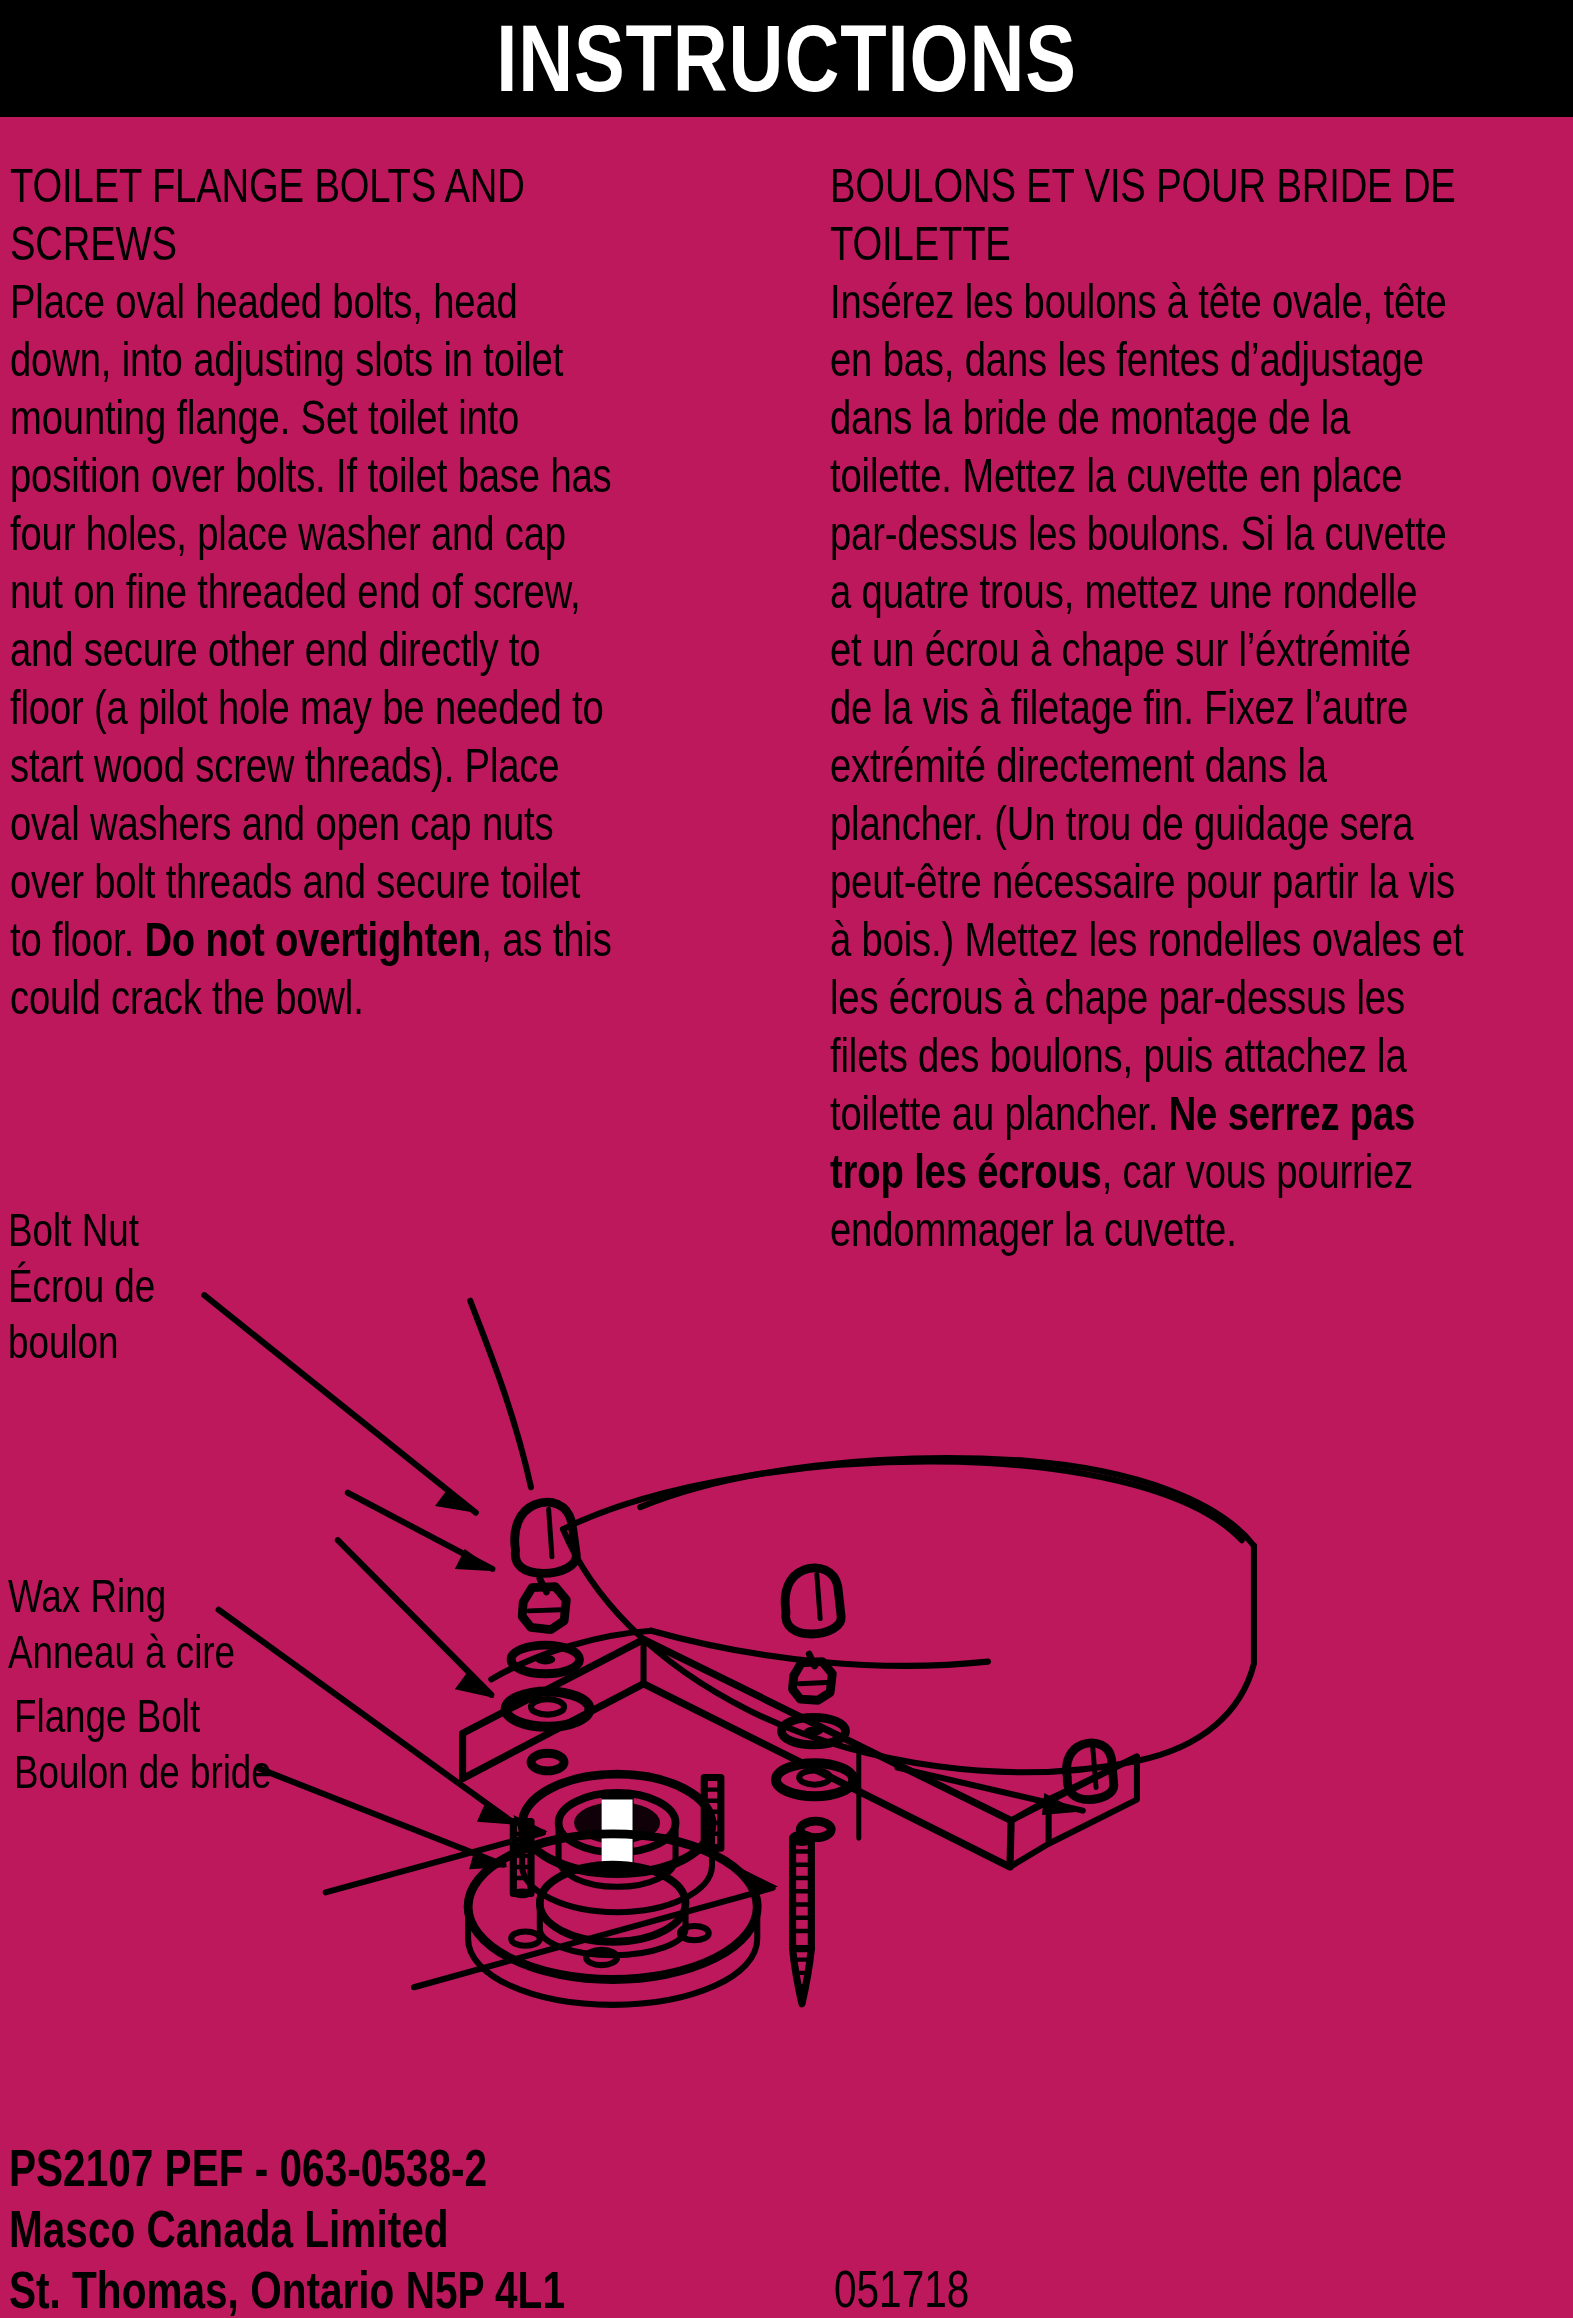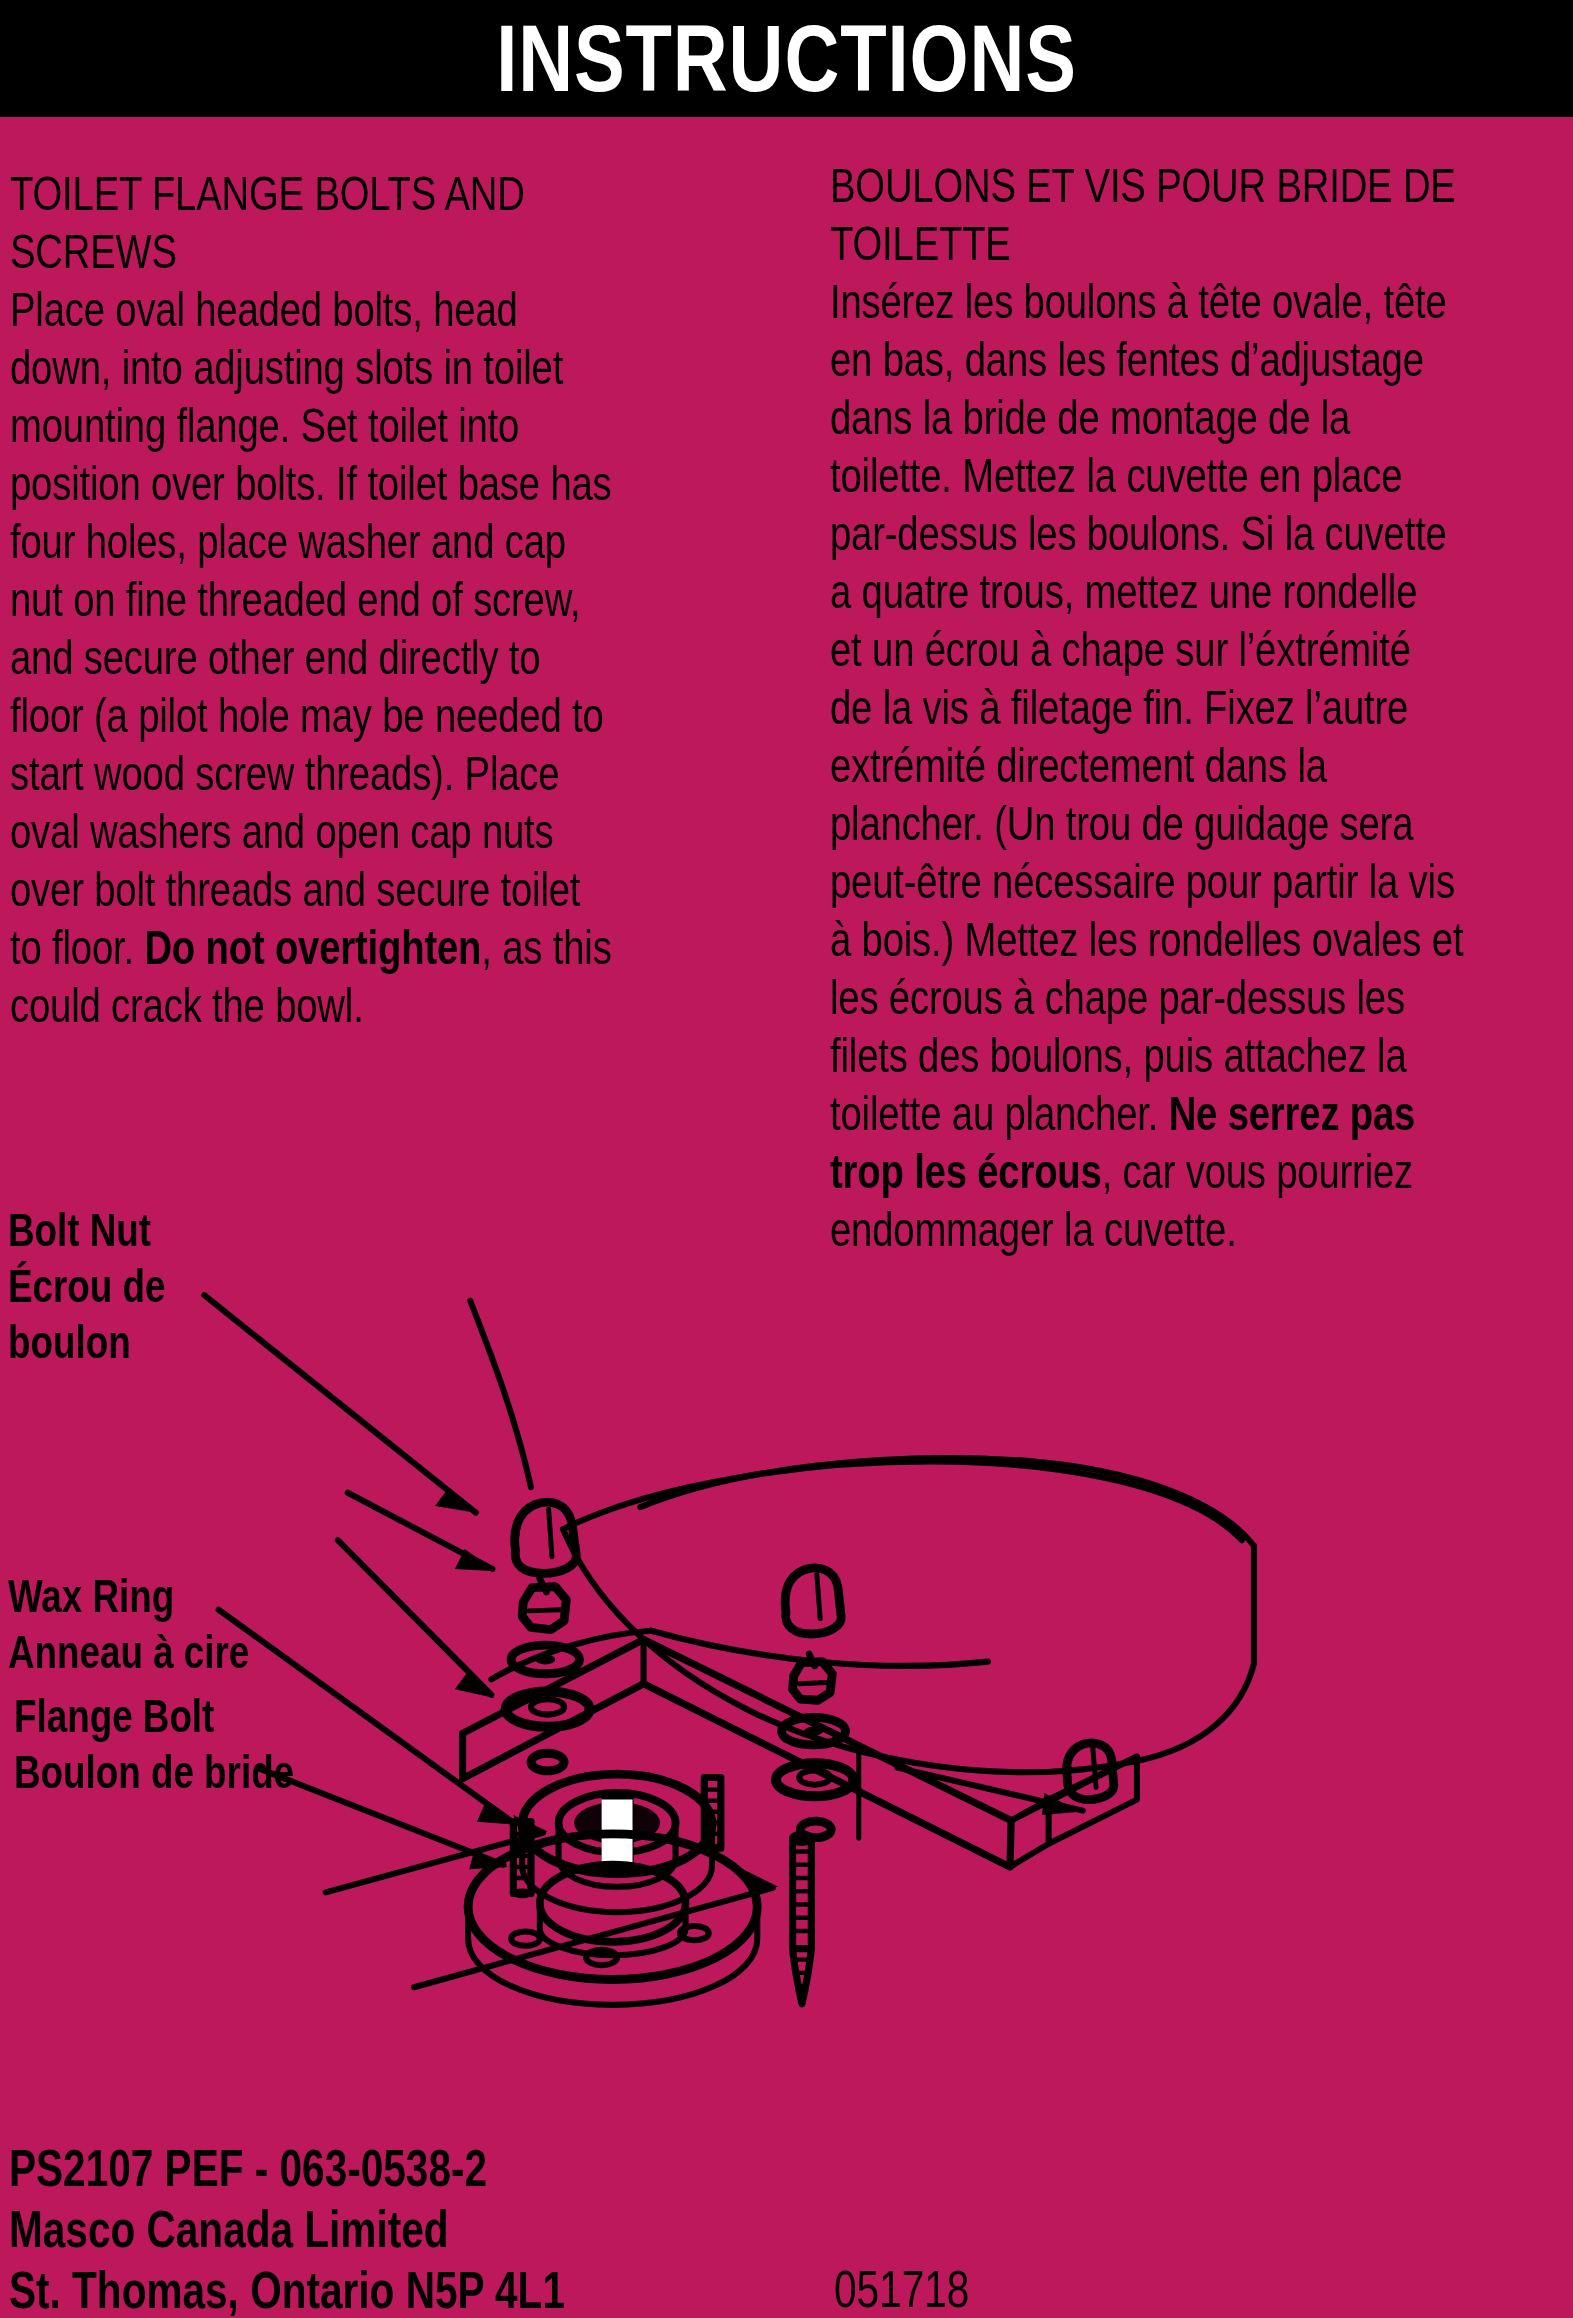--- a/index.html
+++ b/index.html
@@ -53,40 +53,40 @@
     letter-spacing: -0.2px;
     text-align: left;
   }
   .text-col .ln {
     display: block;
     white-space: nowrap;
     transform: scaleX(0.78);
     transform-origin: left center;
     height: 58px;
   }
-  #col-en { left: 10px; width: 806px; margin-top: 8px; }
+  #col-en { left: 10px; width: 806px; }
   #col-fr { left: 830px; width: 751px; }
   .bold { font-weight: bold; }
 
   
   #diagram {
     position: absolute;
     left: 0;
     top: 1176px;
     width: 1573px;
     height: 894px;
   }
   #diagram svg { display: block; }
 
   
   .diagram-label {
     position: absolute;
     font-size: 46px;
     line-height: 56px;
-    font-weight: bold;
+    font-weight: normal;
     white-space: nowrap;
   }
   .diagram-label .ln {
     display: block;
     white-space: nowrap;
     transform: scaleX(0.80);
     transform-origin: left center;
     height: 56px;
   }
   #label-bolt-nut        { left: 7.7px;  top: 1202px; }

